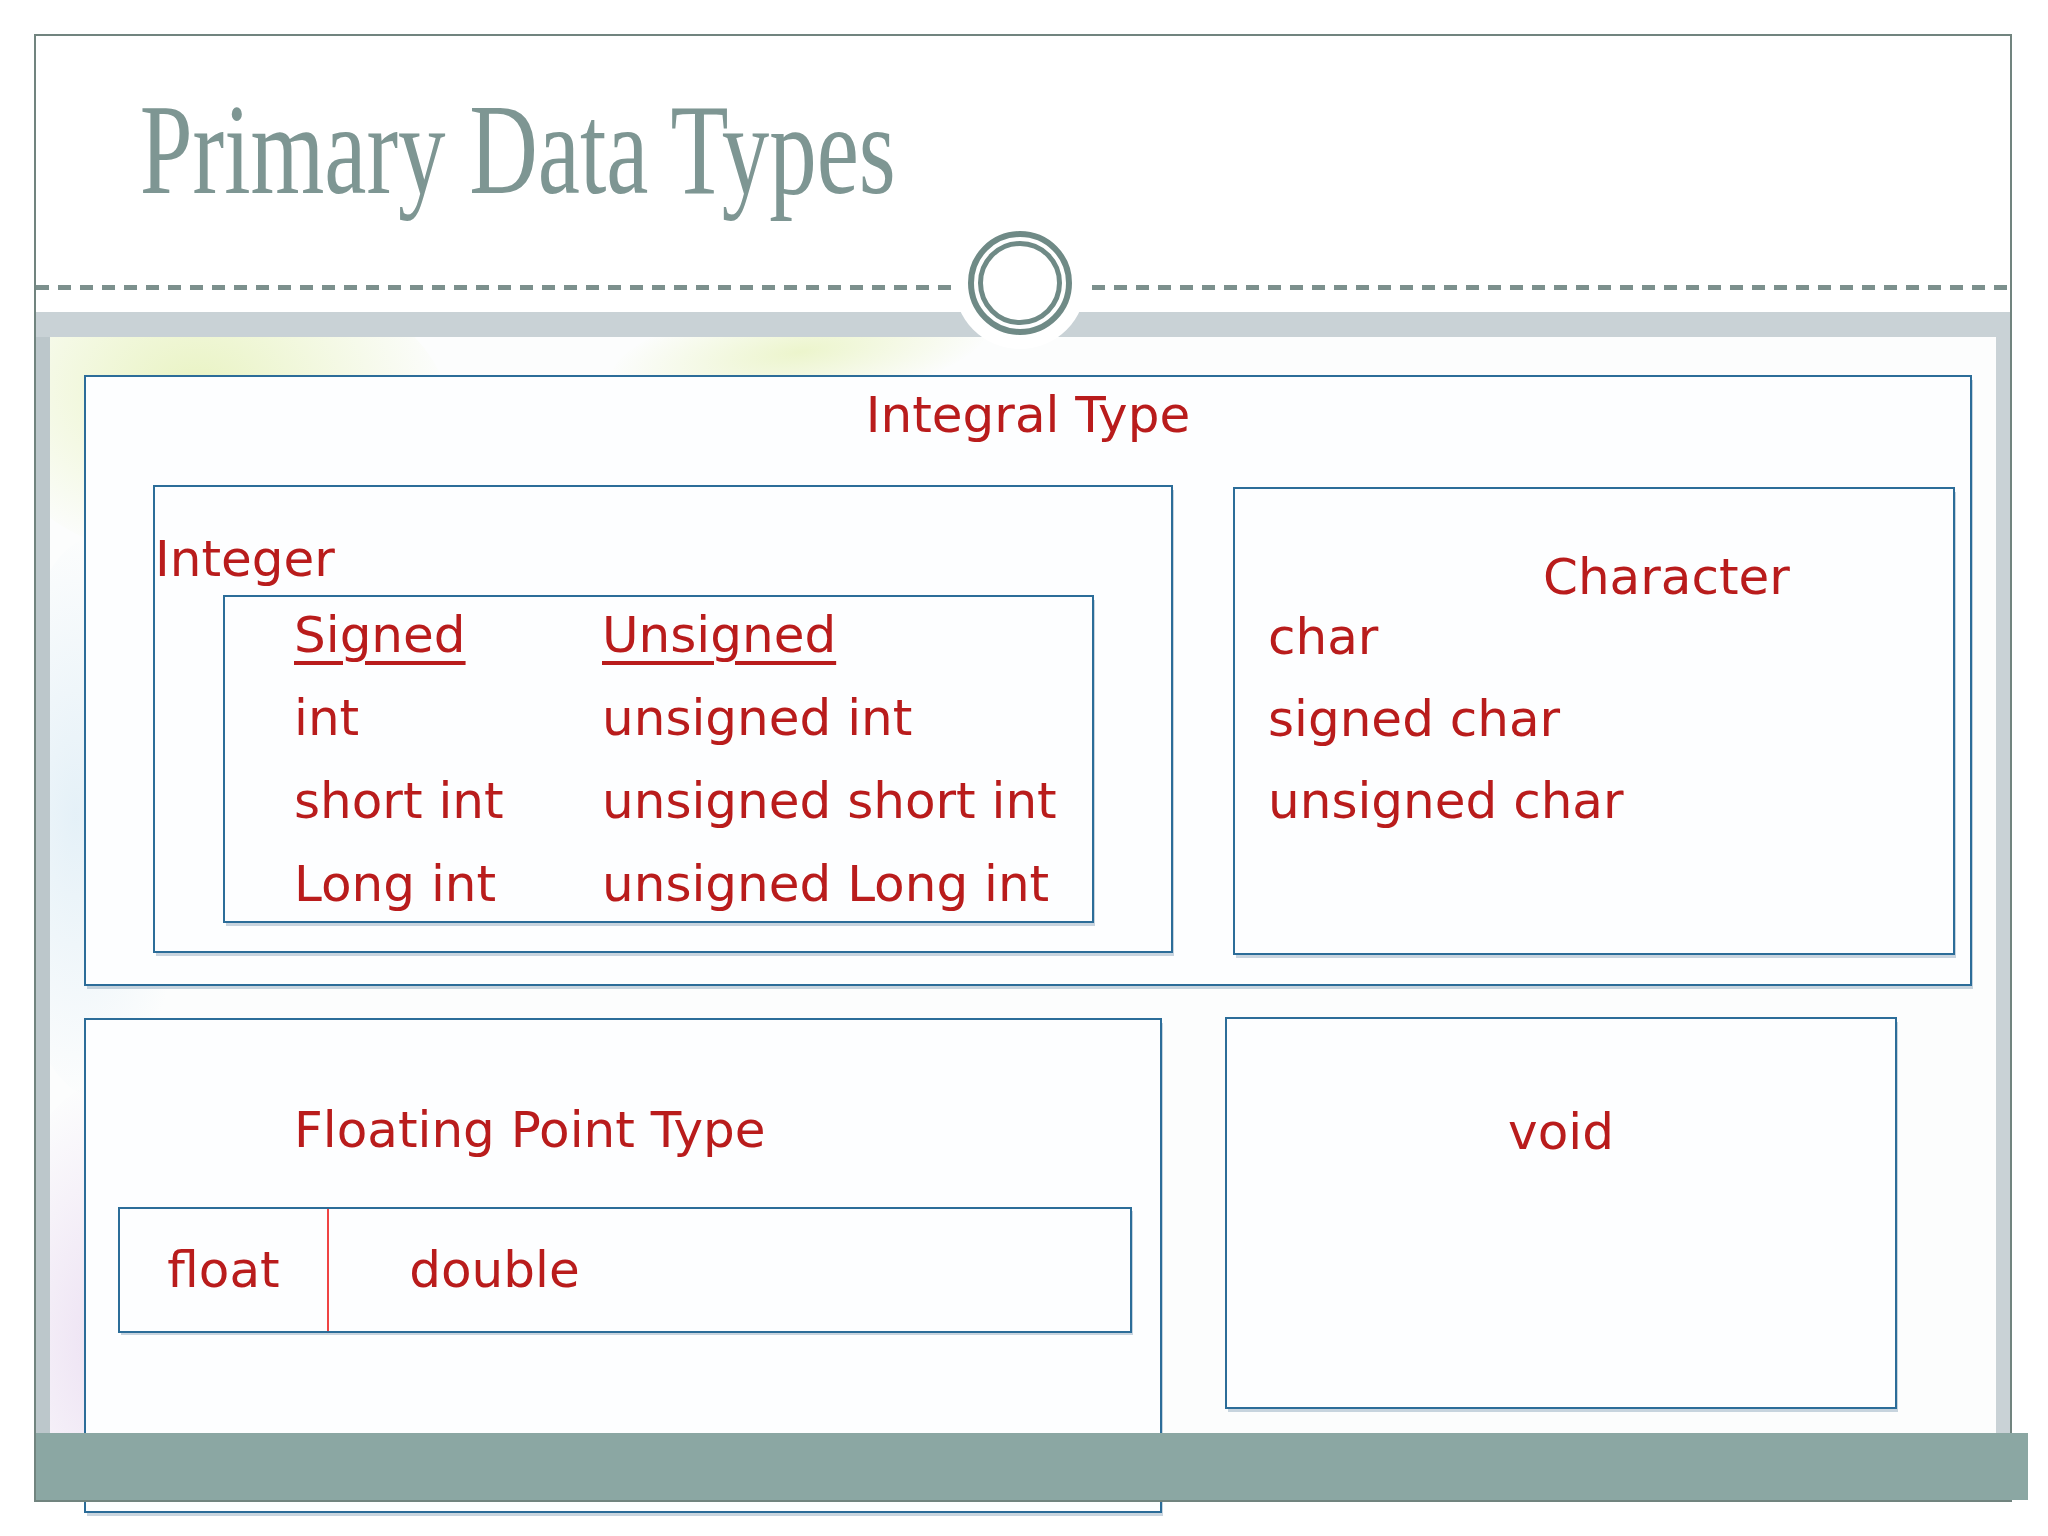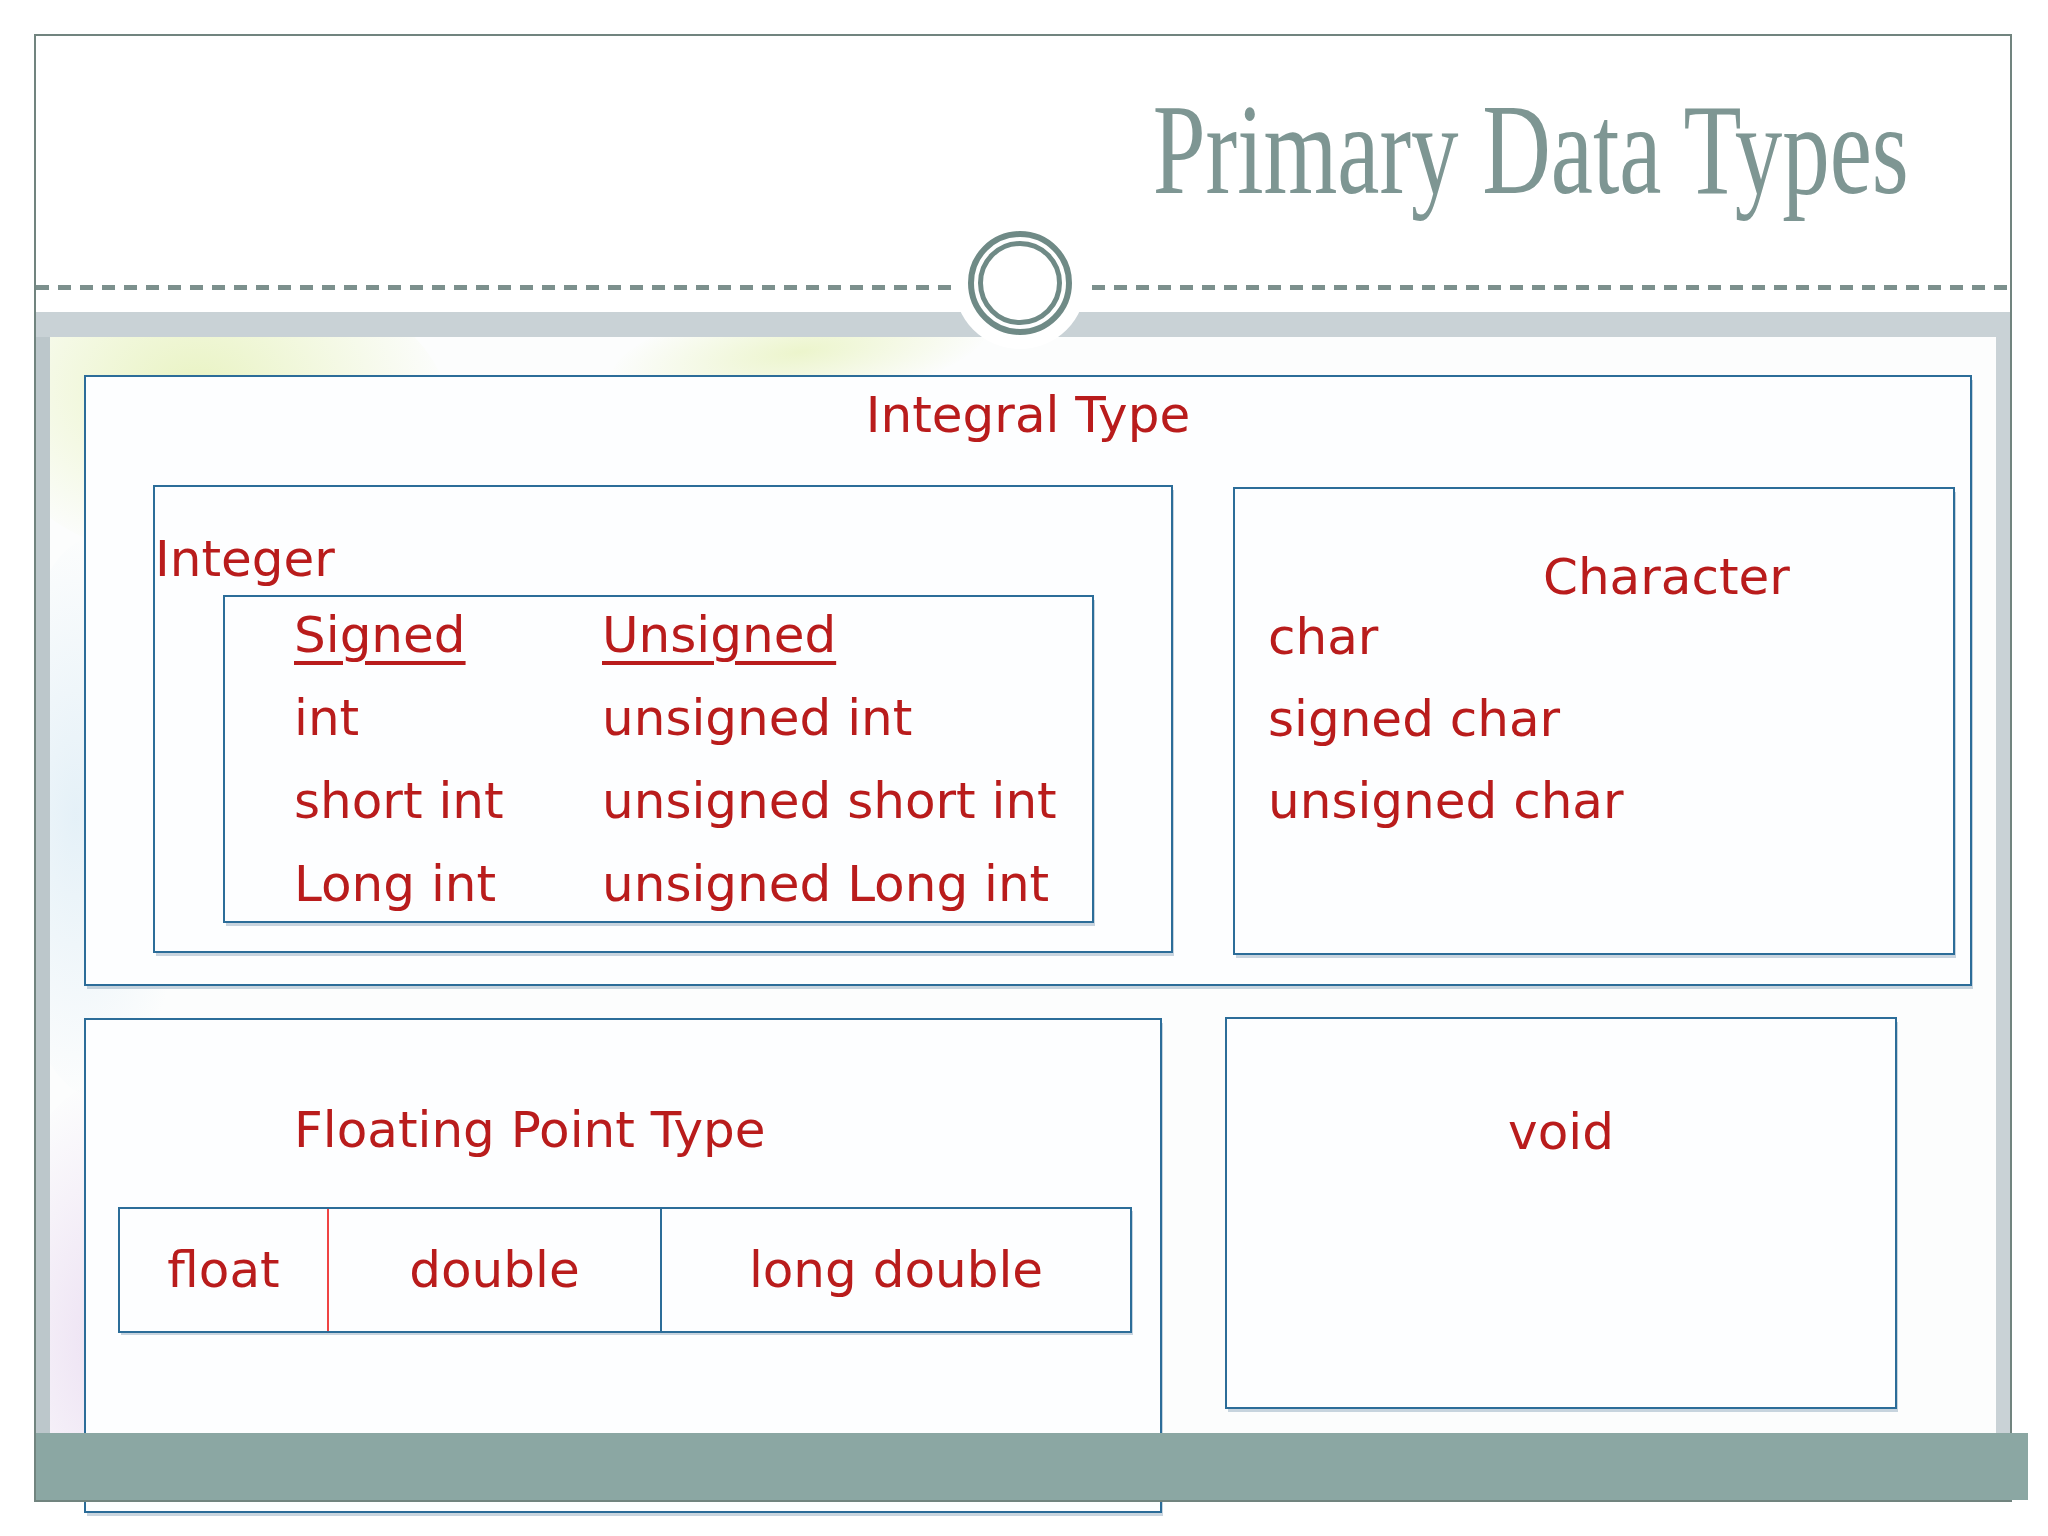--- a/index.html
+++ b/index.html
@@ -3,21 +3,21 @@
 <meta charset="utf-8">
 <style>
   html,body{margin:0;padding:0;background:#ffffff;}
   .canvas{position:relative;width:2048px;height:1536px;background:#ffffff;overflow:hidden;
           font-family:"DejaVu Sans","Liberation Sans",sans-serif;}
 
   
   .frame{position:absolute;left:34px;top:34px;width:1974px;height:1464px;
          border:2px solid #71847f;z-index:40;pointer-events:none;}
   .slide-title-wrap{position:absolute;left:0;top:84px;width:2048px;display:flex;
-         justify-content:flex-end;z-index:10;}
+         justify-content:flex-start;z-index:10;}
   .slide-title{font-family:"Liberation Serif","DejaVu Serif",serif;font-size:130px;
          color:#7e9693;transform:scaleX(0.73);transform-origin:center;white-space:nowrap;
          line-height:1;}
   .dash-line{position:absolute;left:36px;top:285px;width:1974px;height:5px;z-index:11;
          background:repeating-linear-gradient(90deg,#7c908d 0 13px,transparent 13px 22px);}
   .band{position:absolute;left:36px;top:312px;width:1974px;height:25px;background:#c9d2d6;z-index:5;}
   .strip-left{position:absolute;left:36px;top:337px;width:14px;height:1096px;background:#bcc7cb;z-index:5;}
   .strip-right{position:absolute;left:1996px;top:337px;width:15px;height:1096px;background:#c9d2d6;z-index:5;}
   .halo{position:absolute;left:954px;top:217px;width:132px;height:132px;border-radius:50%;
          background:#ffffff;z-index:12;}
@@ -143,23 +143,20 @@
 
   <div class="bluebox box-floating">
     <div class="btxt floating-title">Floating Point Type</div>
     <div class="float-table">
       <div class="float-cell c0">
         <span class="btxt">float</span>
       </div>
       <div class="float-cell c1">
         <span class="btxt">double</span>
       </div>
-      <div class="float-cell c2">
-        <span class="btxt">long double</span>
-      </div>
     </div>
   </div>
 
   <div class="bluebox box-void">
     <span class="btxt void-label">void</span>
   </div>
 
   <div class="frame"></div>
   <div class="bottom-bar"></div>
 

